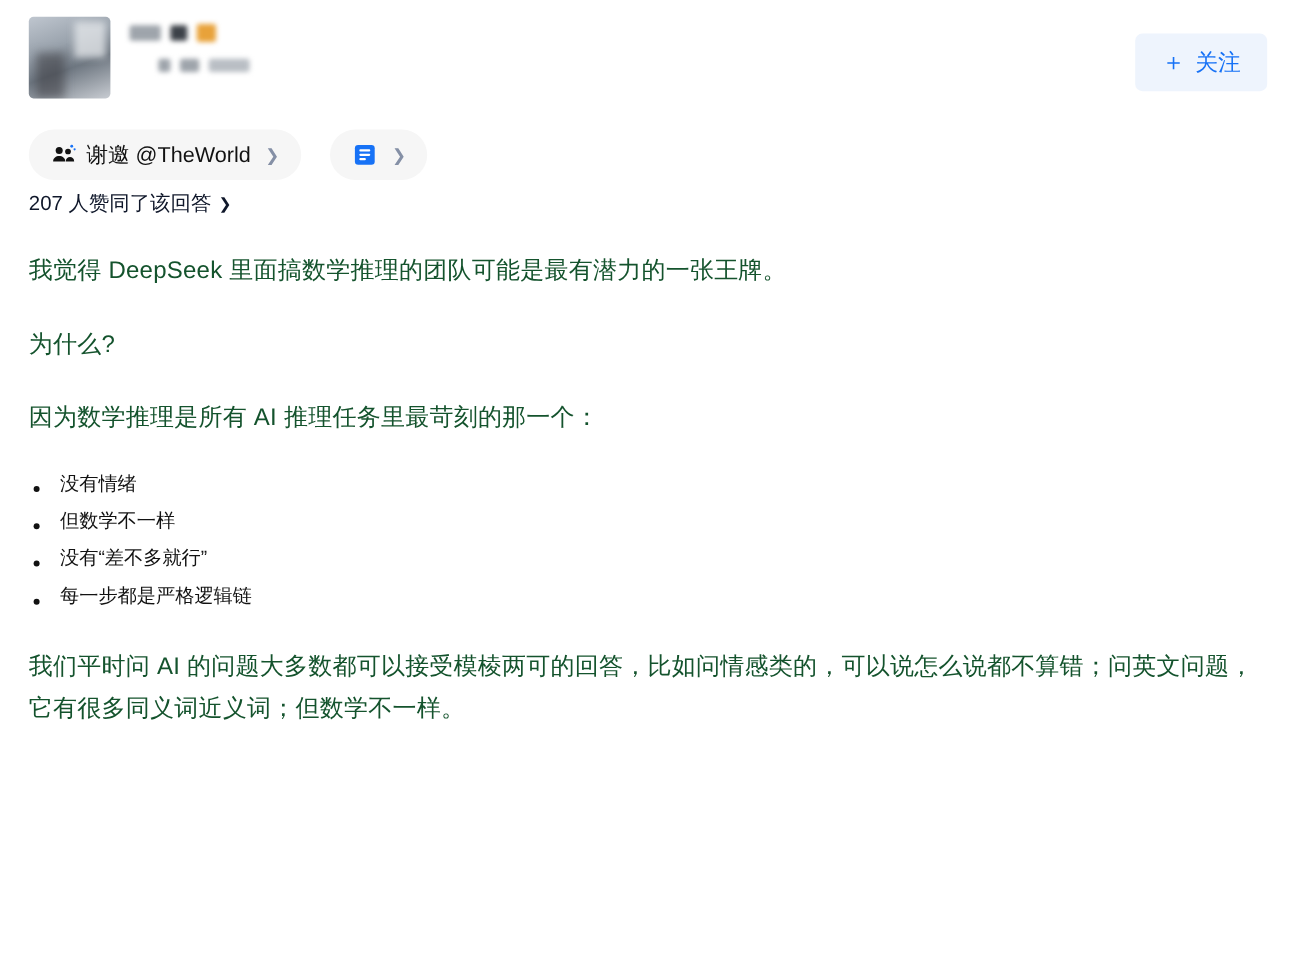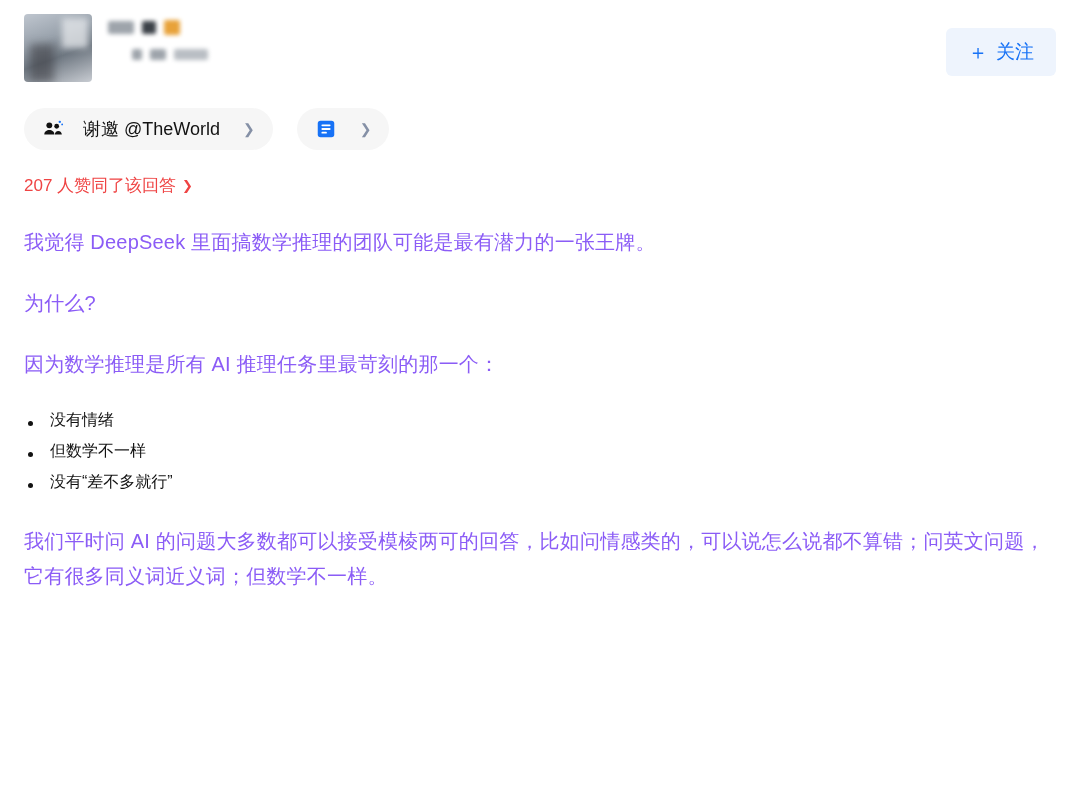--- a/index.html
+++ b/index.html
@@ -105,21 +105,21 @@
   .chips {
     display: flex;
     align-items: center;
     gap: 24px;
     margin-top: 10px;
     height: 46px;
   }
   .chip {
     display: inline-flex;
     align-items: center;
-    gap: 19px;
+    gap: 8px;
     height: 42px;
     padding: 0 18px;
     border-radius: 21px;
     background: #f6f6f6;
     font-size: 18px;
     color: #121212;
     cursor: pointer;
     white-space: nowrap;
     justify-content: center;
   }
@@ -130,36 +130,36 @@
   }
   .chip-icon-invite {
     width: 22px; height: 22px;
     position: relative;
     display:inline-block;
   }
   .chip-icon-invite svg, .chip-icon-collect svg { display:block; }
 
   
   .vote {
-    margin-top: 22px;
+    margin-top: 6px;
     font-size: 17px;
-    color: #ef4444;
+    color: #0f172a;
     display: inline-flex;
     align-items: center;
     gap: 6px;
     cursor: pointer;
   }
   .vote .chev { font-size: 13px; }
 
   .content { margin-top: 10px; }
   .content p {
     font-size: 20px;
     line-height: 1.75;
     margin: 26px 0 0 0;
-    color: #8b5cf6;
+    color: #14532d;
     letter-spacing: .2px;
   }
   .content p.first { margin-top: 28px; }
   .content p b { font-weight: 400; }
 
   ul.bullets {
     list-style: none;
     margin: 22px 0 0 0;
     padding: 0;
   }
@@ -254,19 +254,20 @@
     <p>为什么?</p>
 
     <p>
       <span>因为数学推理是所有 AI 推理任务里</span><b>最苛刻</b><span>的那一个：</span>
     </p>
 
     <ul class="bullets">
       <li>没有情绪</li>
       <li>但数学不一样</li>
       <li>没有“差不多就行”</li>
+      <li>每一步都是严格逻辑链</li>
     </ul>
 
     <p class="para-wide">我们平时问 AI 的问题大多数都可以接受模棱两可的回答，比如问情感类的，可以说怎么说都不算错；问英文问题，它有很多同义词近义词；但数学不一样。</p>
 
   </div>
 
 </div>
 
 </body></html>

